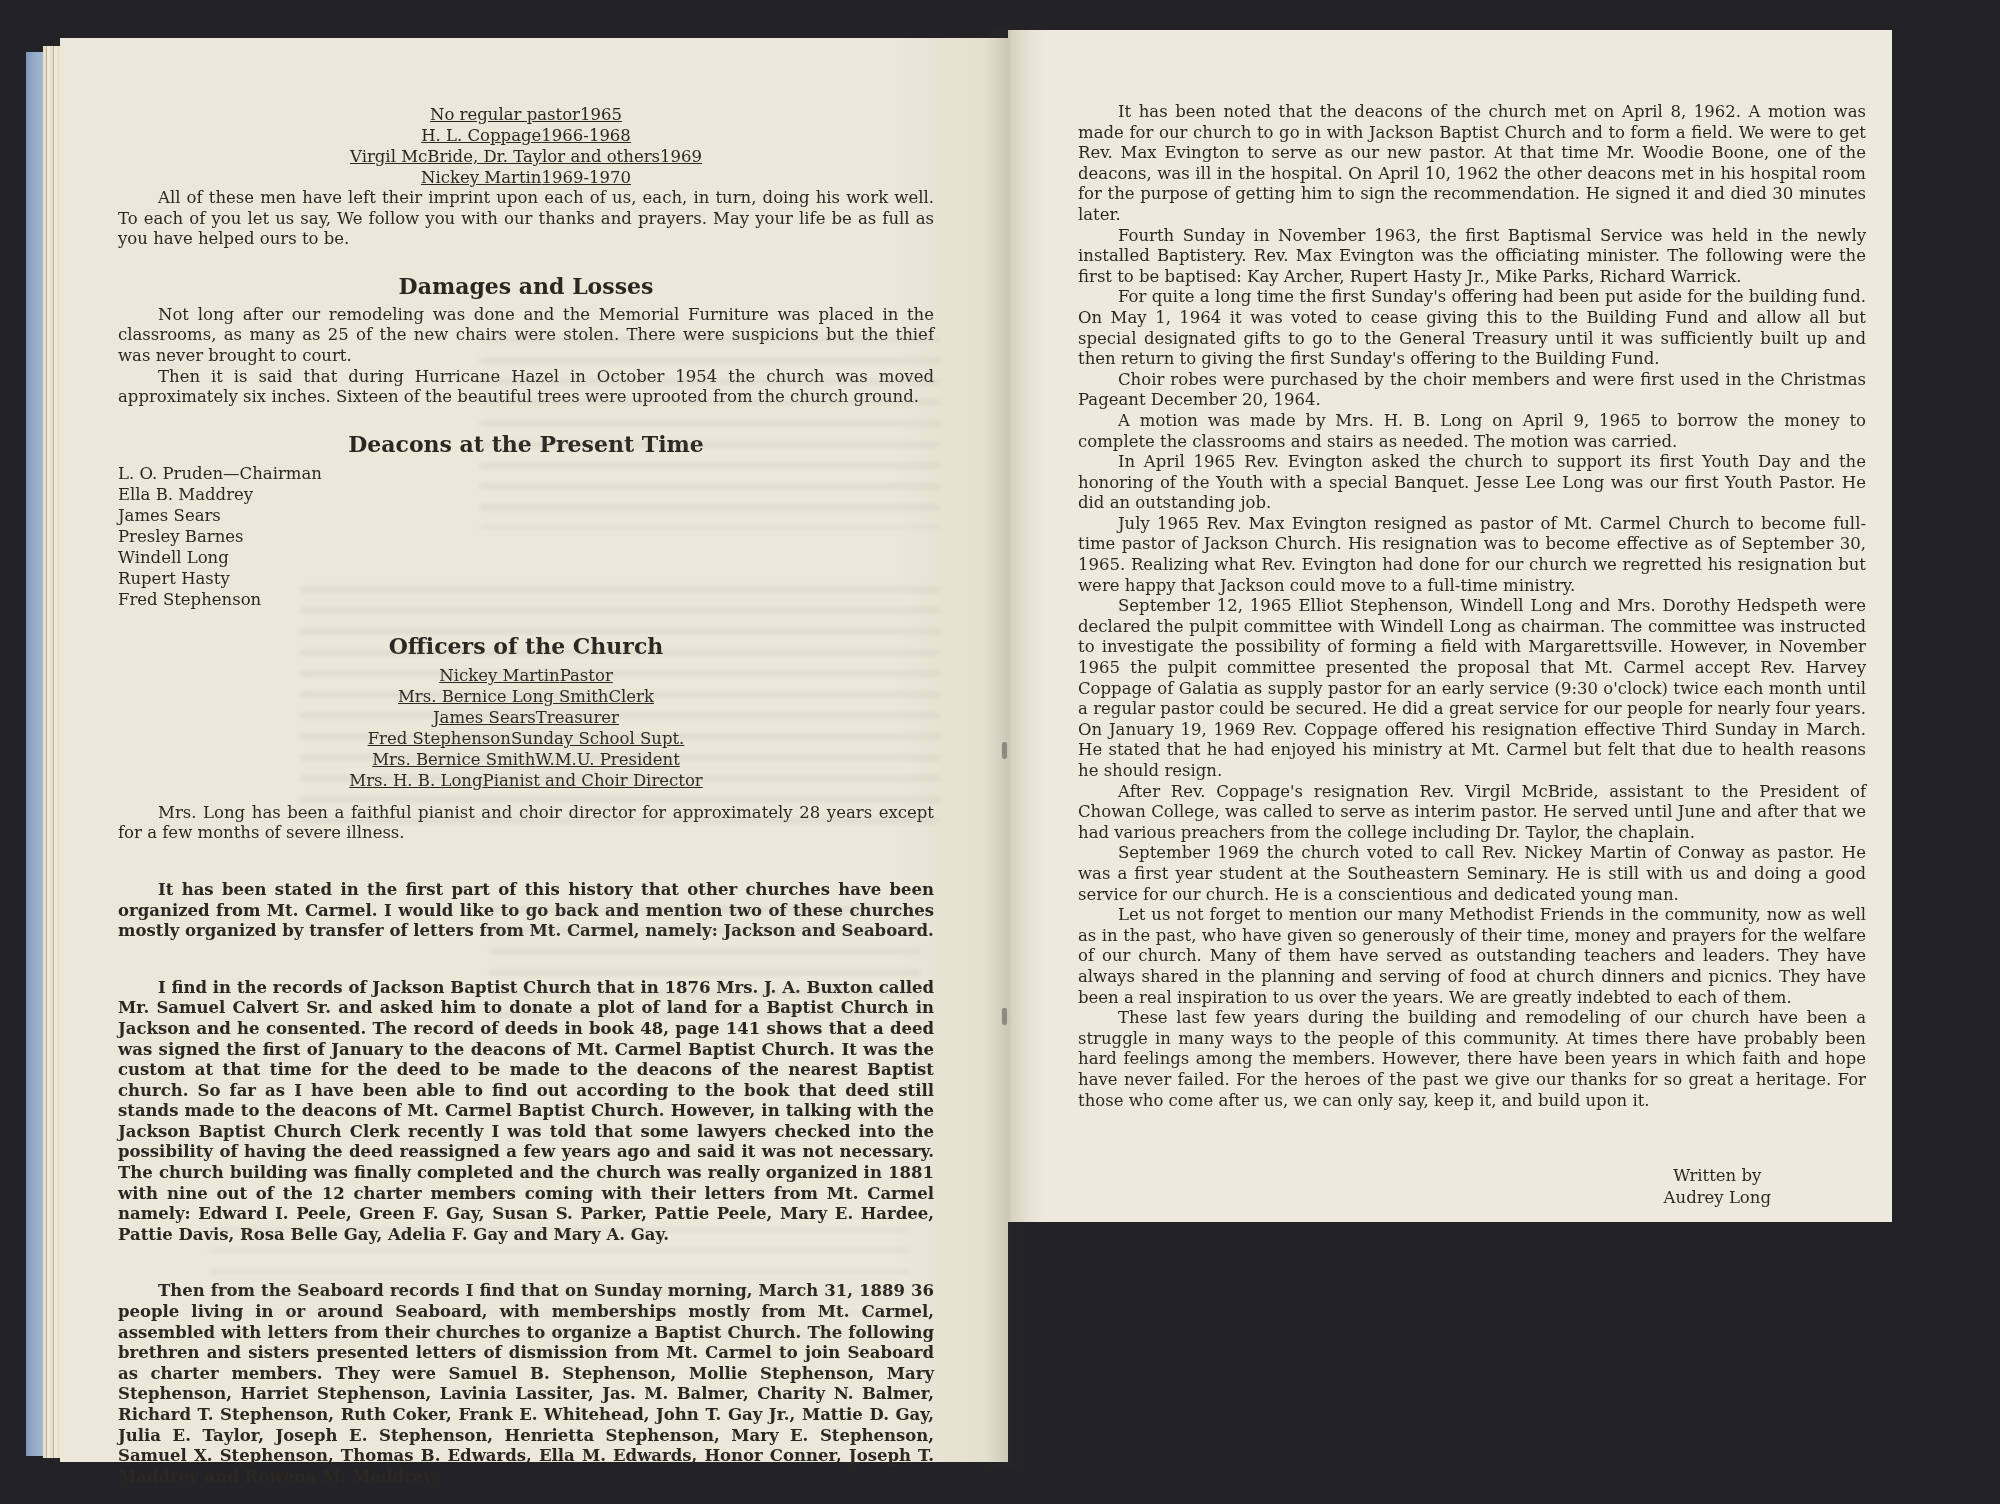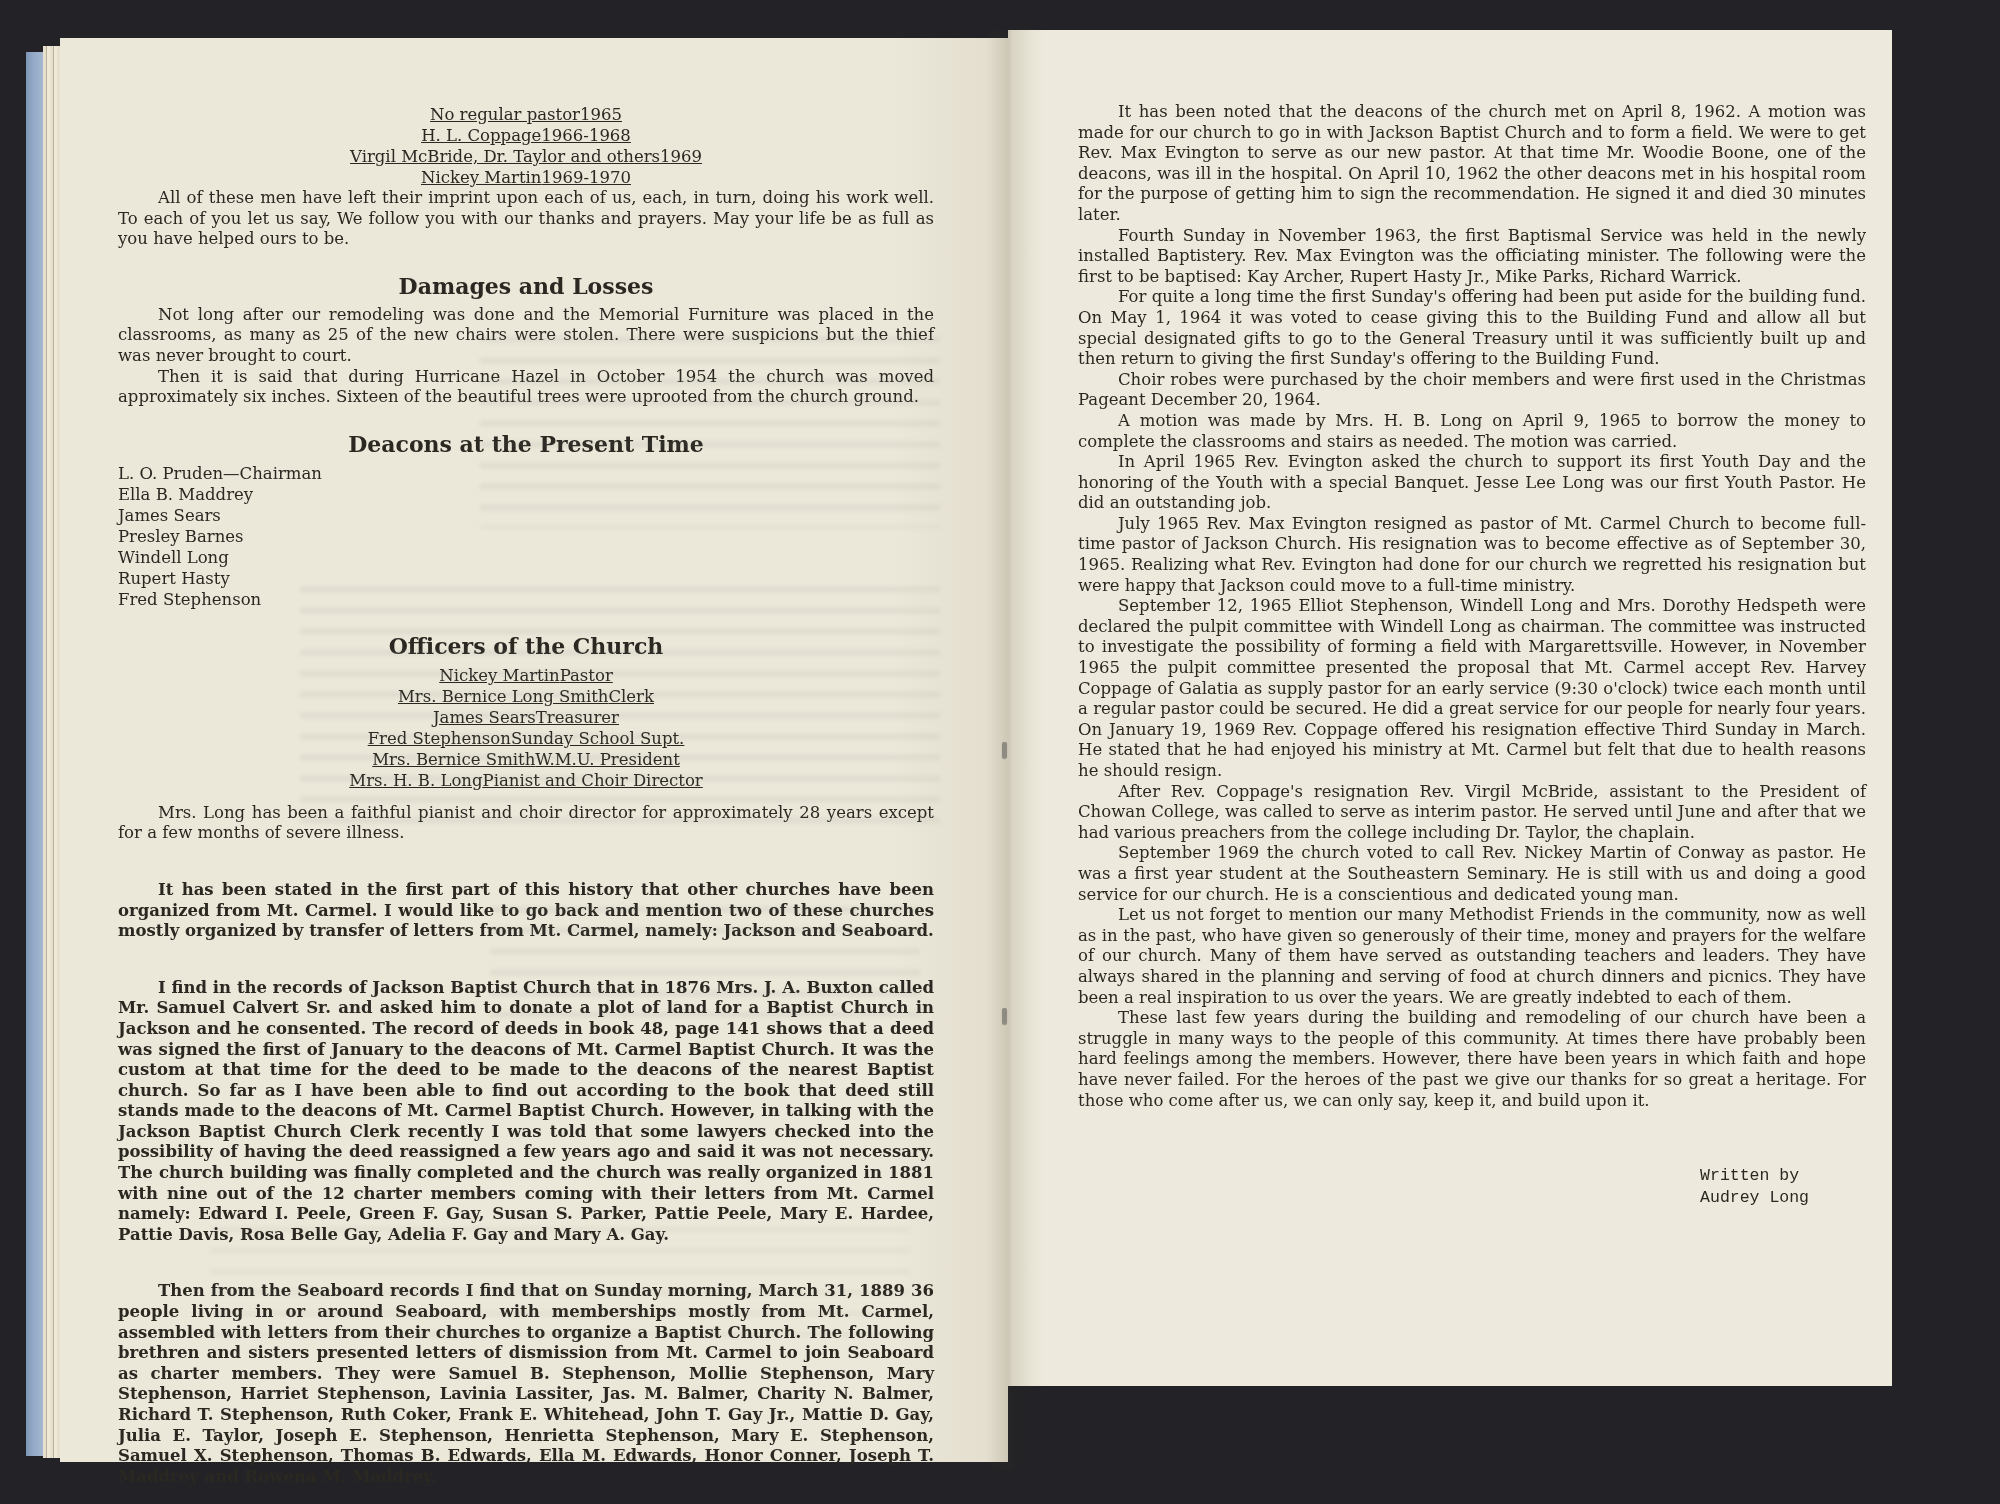--- a/index.html
+++ b/index.html
@@ -23,21 +23,21 @@
     position:absolute;
     background:var(--page,#ebe7d9);
     box-sizing:border-box;
   }
   .page-left{
     left:60px;top:38px;width:948px;height:1424px;
     padding:66px 74px 0 58px;
     background:linear-gradient(90deg,var(--page,#ebe7d9) 88%,#e2ddcc 100%);
   }
   .page-right{
-    left:1008px;top:30px;width:884px;height:1356px;
+    left:1008px;top:30px;width:884px;height:1192px;
     padding:72px 26px 0 70px;
     background:linear-gradient(90deg,#ddd8c7 0,var(--page-right,#edeadd) 4%,var(--page-right,#edeadd) 100%);
   }
   .gutter-shade{
     position:absolute;left:986px;top:30px;width:44px;height:1440px;
     background:linear-gradient(90deg,rgba(60,50,30,0) 0,rgba(60,50,30,.12) 48%,rgba(60,50,30,.04) 60%,rgba(60,50,30,0) 100%);
     pointer-events:none;
   }
   .staple{
     position:absolute;left:1002px;width:5px;height:16px;
@@ -50,22 +50,22 @@
   .gap-lg{margin-top:36px;font-weight:bold;}
   h3{
     margin:26px 0 8px 0;text-align:center;
     font-size:22px;line-height:21px;font-weight:bold;
   }
   .name-list div{line-height:21px;}
   .kv-row{display:flex;justify-content:center;line-height:21px;text-decoration:underline;}
   .kv-row .years,.kv-row .role{text-align:right;white-space:nowrap;}
   .note{margin-top:12px;}
   .signature{
-    margin:54px 57px 0 auto;width:fit-content;
-    line-height:21.5px;text-align:left;font-family:Liberation Mono, monospace;
+    margin:54px 95px 0 auto;width:fit-content;
+    line-height:21.5px;text-align:center;
   }
   
   .bleed{position:absolute;pointer-events:none;opacity:.10;filter:blur(2px);
     background:repeating-linear-gradient(180deg,transparent 0 9px,#6f7d72 9px 14px,transparent 14px 21px);}
   .b1{left:420px;top:290px;width:460px;height:200px;}
   .b2{left:240px;top:540px;width:640px;height:260px;}
   .b3{left:430px;top:860px;width:430px;height:120px;}
   .b4{left:150px;top:1180px;width:700px;height:120px;opacity:.06;}
 </style>
 </head>

